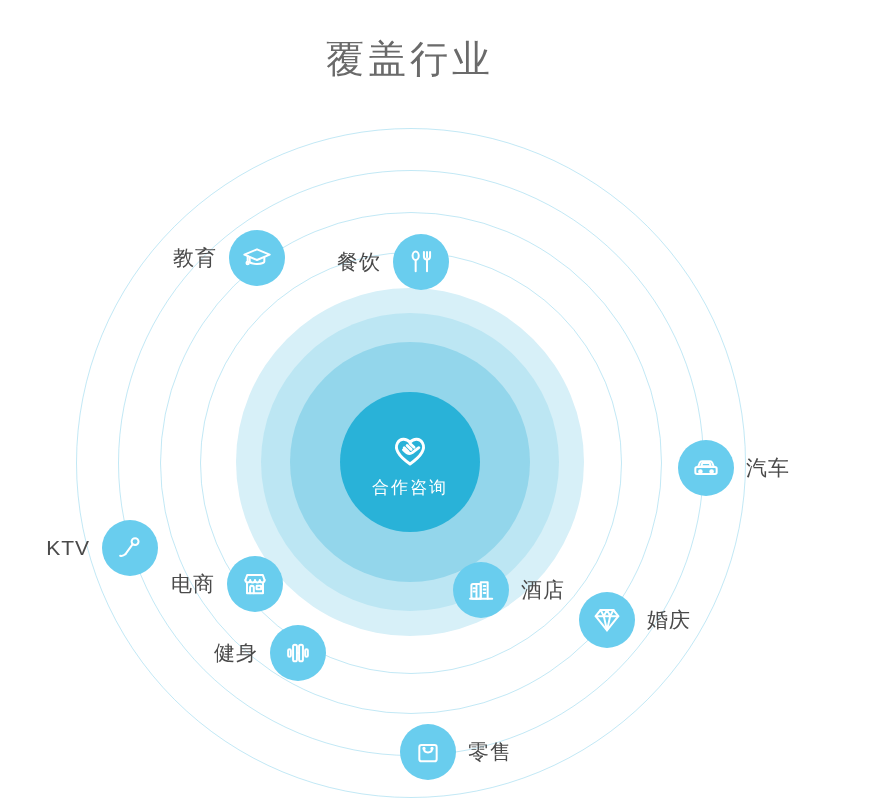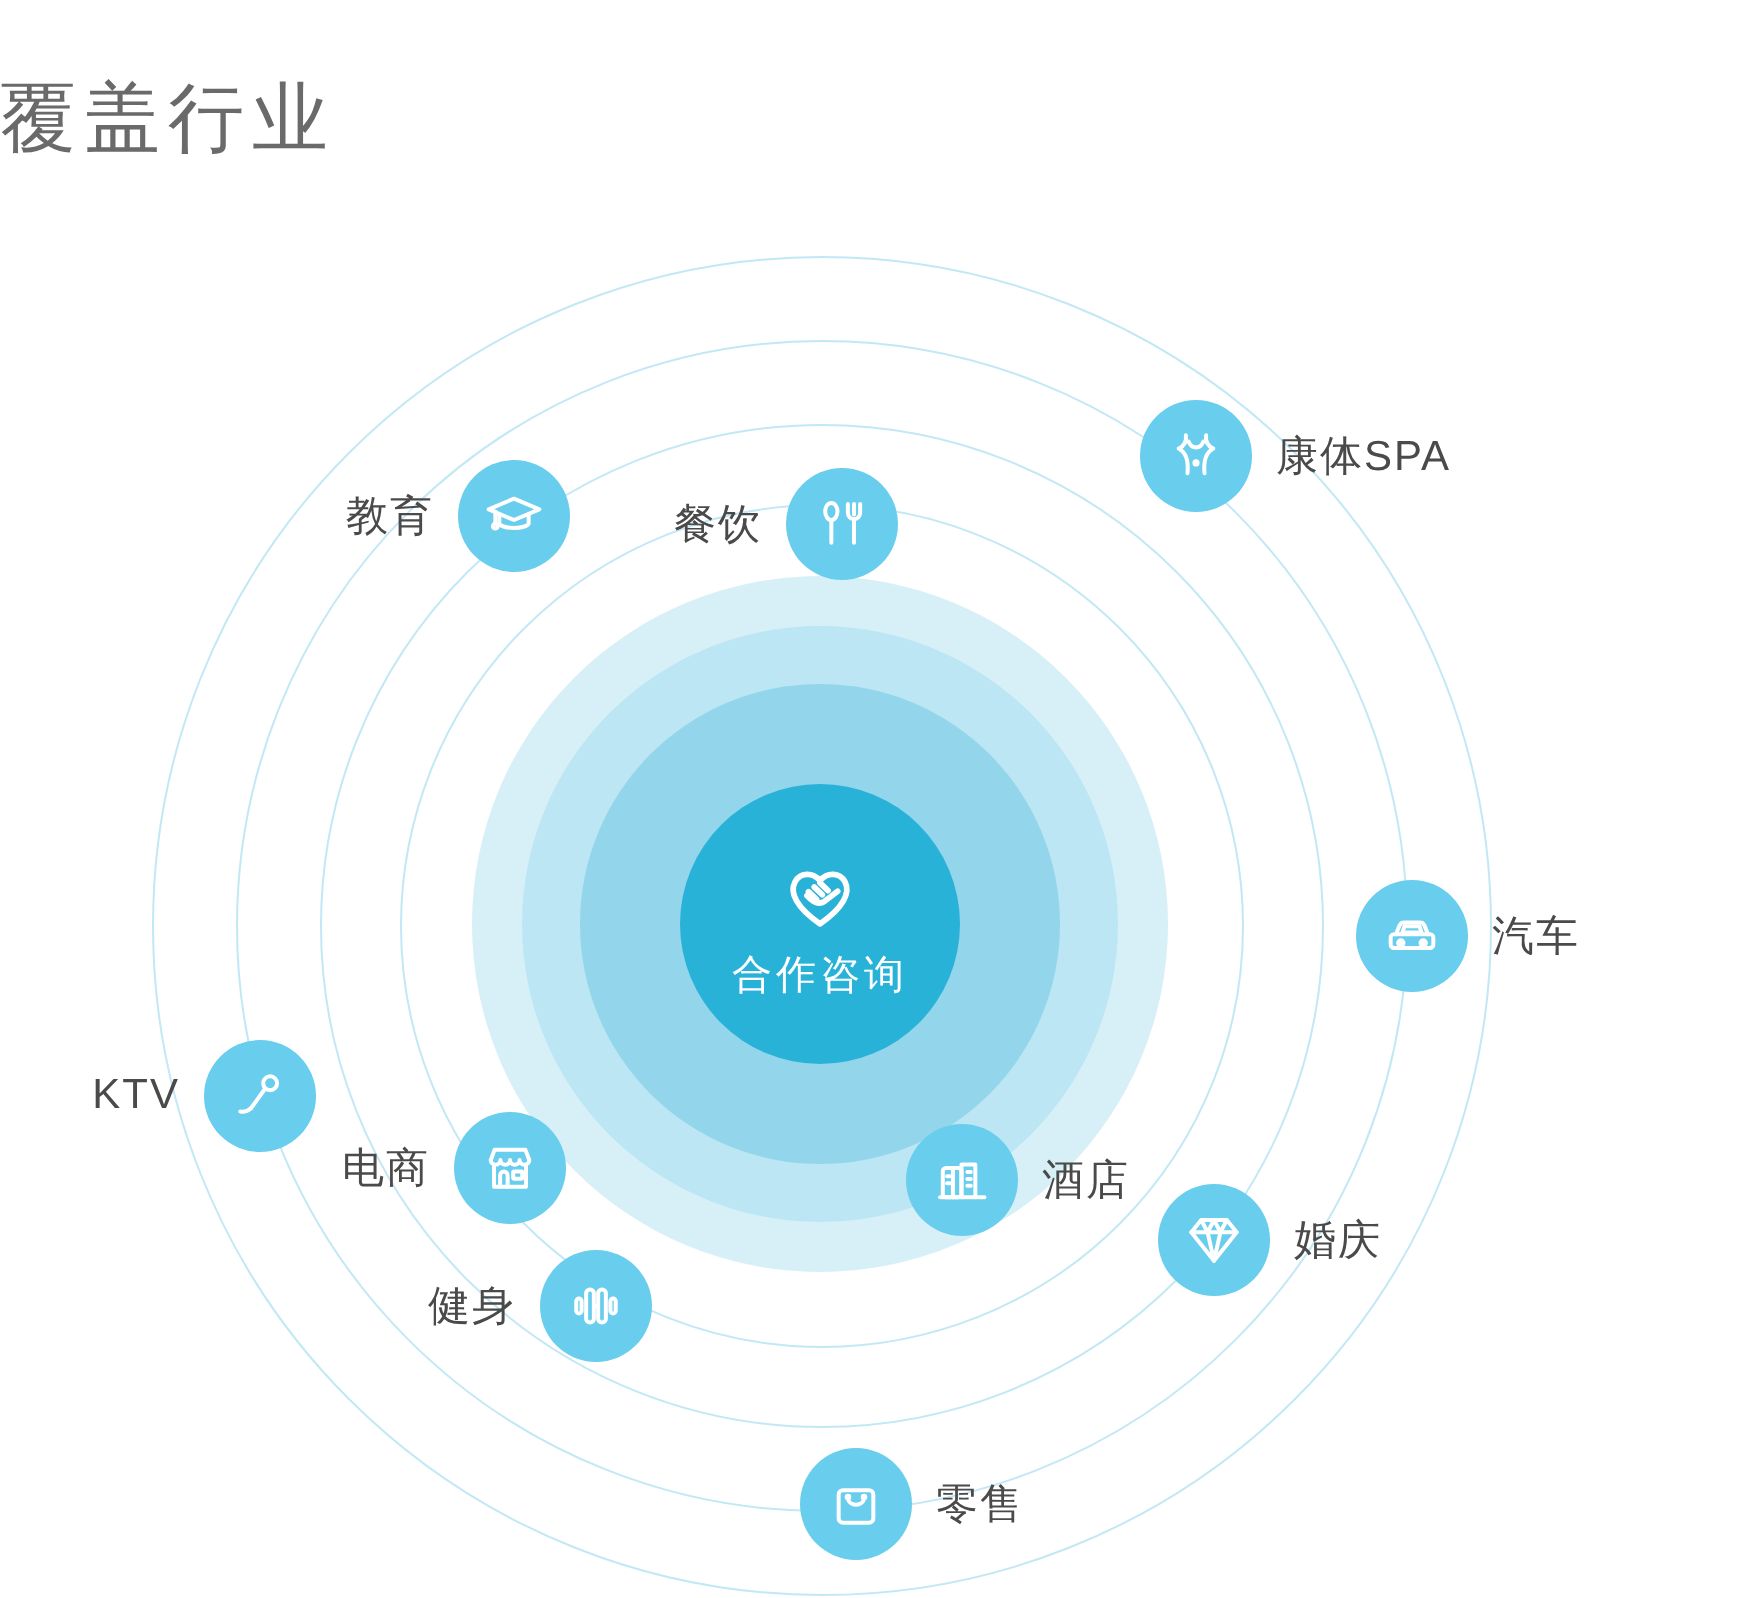--- a/index.html
+++ b/index.html
@@ -1,21 +1,21 @@
 <!DOCTYPE html>
 <html><head>
 <meta charset="utf-8">
 <style>
   html,body{margin:0;padding:0;background:#ffffff;}
   body{font-family:"Liberation Sans","DejaVu Sans",sans-serif;}
   .canvas{position:relative;width:869px;height:799px;background:#ffffff;overflow:hidden;}
 
   .page-title{
     position:absolute;left:0;top:34px;width:820px;
-    font-size:38px;letter-spacing:4px;
+    text-align:center;font-size:38px;letter-spacing:4px;
     color:#6a6a6a;font-weight:500;
   }
 
   
   .ring{position:absolute;border-radius:50%;border:1px solid rgba(119,205,232,.45);}
   .ring.r1{left:200px;top:252px;width:420px;height:420px;}
   .ring.r2{left:160px;top:212px;width:500px;height:500px;}
   .ring.r3{left:118px;top:170px;width:584px;height:584px;}
   .ring.r4{left:76px; top:128px;width:668px;height:668px;}
 
@@ -25,21 +25,21 @@
   .halo.h2{left:261px;top:313px;width:298px;height:298px;background:#bce6f3;}
   .halo.h3{left:290px;top:342px;width:240px;height:240px;background:#93d6eb;}
 
   .center-node{
     position:absolute;left:340px;top:392px;width:140px;height:140px;
     border-radius:50%;background:#29b2d8;
     display:flex;flex-direction:column;align-items:center;justify-content:center;
     cursor:pointer;
   }
   .center-node svg{width:46px;height:46px;margin-bottom:4px;}
-  .center-label{color:#ffffff;font-size:20px;letter-spacing:2px;}
+  .center-label{color:#ffffff;font-size:17px;letter-spacing:2px;}
 
   
   .industry{position:absolute;width:56px;height:56px;}
   .industry .bubble{
     width:56px;height:56px;border-radius:50%;background:#69cdee;
     display:flex;align-items:center;justify-content:center;
   }
   .industry .bubble svg{width:32px;height:32px;}
   .industry .label{
     position:absolute;top:50%;transform:translateY(-50%);
@@ -97,31 +97,20 @@
       <svg viewBox="0 0 24 24">
         <ellipse cx="8" cy="7.3" rx="2.3" ry="3.2"></ellipse>
         <path d="M8 10.5V19"></path>
         <path d="M14.2 4.5v3.4a2.3 2.3 0 0 0 4.6 0V4.5"></path>
         <path d="M16.5 4.5v3.9"></path>
         <path d="M16.5 10.2V19"></path>
       </svg>
     </div>
   </div>
 
-  <div class="industry ind-spa side-right">
-    <div class="label">康体SPA</div>
-    <div class="bubble">
-      <svg viewBox="0 0 24 24">
-        <path d="M8.2 4.2c.4 2.6-.8 4.1-2.7 5 2.6 1.4 3.8 4.4 3.3 9.3"></path>
-        <path d="M15.8 4.2c-.4 2.6.8 4.1 2.7 5-2.6 1.4-3.8 4.4-3.3 9.3"></path>
-        <path d="M9.2 6.6c.6 1.5 1.6 2.2 2.8 2.2s2.2-.7 2.8-2.2"></path>
-        <circle cx="12" cy="14.6" r=".6" fill="#ffffff"></circle>
-      </svg>
-    </div>
-  </div>
 
 
 
   <div class="industry ind-auto side-right">
     <div class="label">汽车</div>
     <div class="bubble">
       <svg viewBox="0 0 24 24">
         <rect x="4" y="11.3" width="16" height="5.2" rx="1.3"></rect>
         <path d="M6 11.3l1.3-3.2c.3-.7 1-1.2 1.7-1.2h6c.7 0 1.4.5 1.7 1.2l1.3 3.2"></path>
         <path d="M9.2 8.3h5.6l.8 2.4H8.4z"></path>

